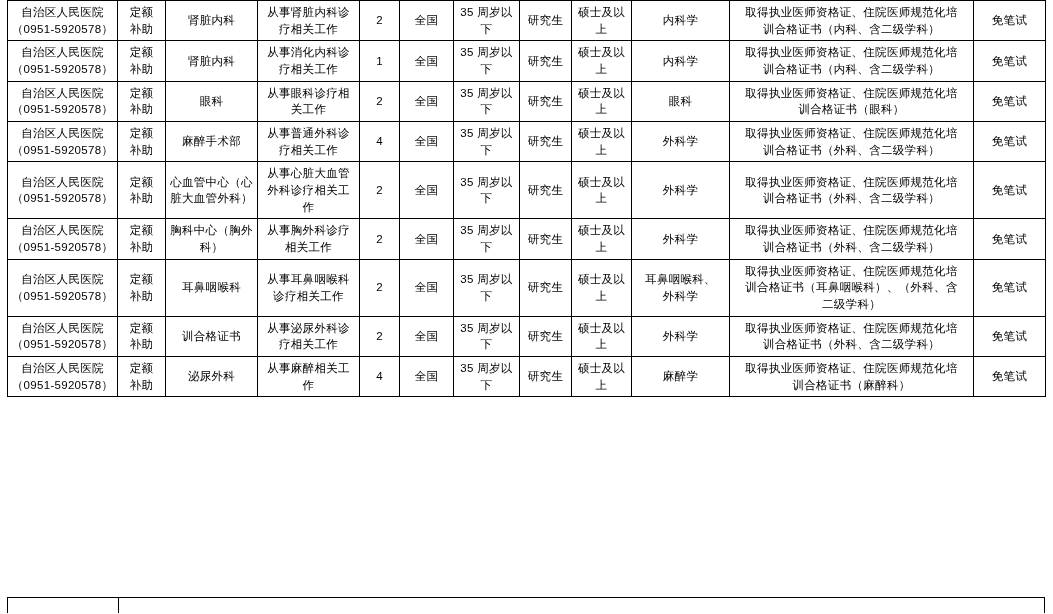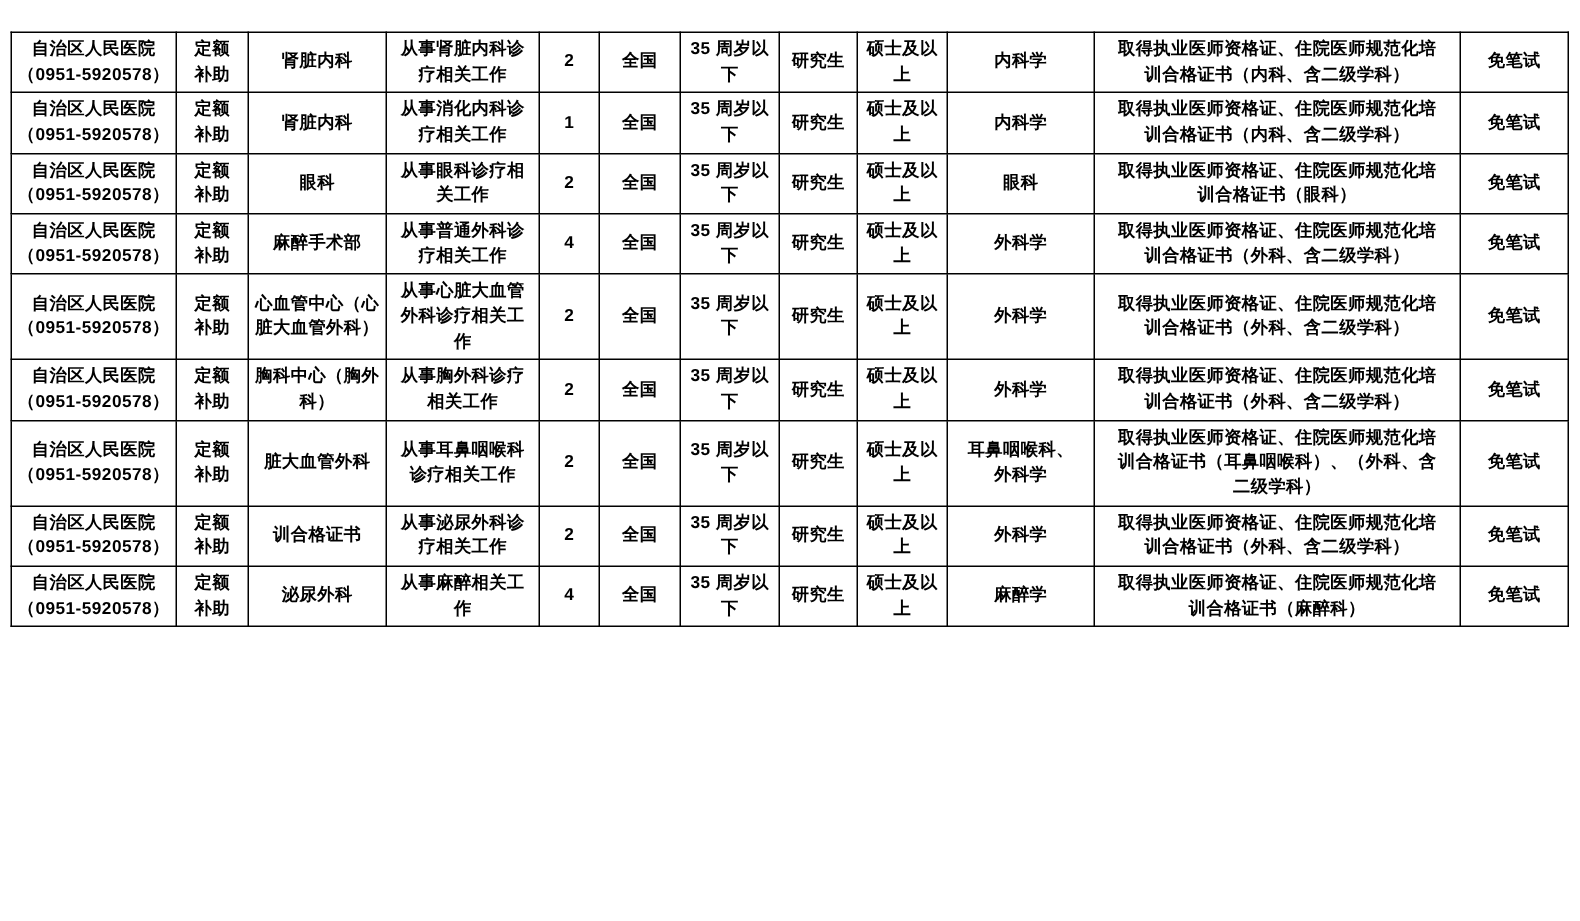--- a/index.html
+++ b/index.html
@@ -18,22 +18,21 @@
     position: relative;
     width: 1053px;
     height: 614px;
     background: #ffffff;
   }
   table.recruit-table {
     border-collapse: collapse;
     table-layout: fixed;
     width: 1038px;
     margin-left: 7px;
-    margin-top: 21px;
-    font-weight: bold;
+    margin-top: 0;
   }
   table.recruit-table td {
     border: 1px solid #000000;
     text-align: center;
     vertical-align: middle;
     font-size: 11.5px;
     line-height: 1.45;
     padding: 3px 2px;
     word-break: break-all;
     letter-spacing: 0.3px;
@@ -180,21 +179,21 @@
         <td>35 周岁以<br>下</td>
         <td>研究生</td>
         <td>硕士及以<br>上</td>
         <td class="major">外科学</td>
         <td class="cert">取得执业医师资格证、住院医师规范化培<br>训合格证书（外科、含二级学科）</td>
         <td>免笔试</td>
       </tr>
       <tr>
         <td class="unit">自治区人民医院<br>（0951-5920578）</td>
         <td>定额<br>补助</td>
-        <td class="post">脏大血管外科</td>
+        <td class="post">耳鼻咽喉科</td>
         <td class="duty">从事耳鼻咽喉科<br>诊疗相关工作</td>
         <td class="num">2</td>
         <td>全国</td>
         <td>35 周岁以<br>下</td>
         <td>研究生</td>
         <td>硕士及以<br>上</td>
         <td class="major">耳鼻咽喉科、<br>外科学</td>
         <td class="cert">取得执业医师资格证、住院医师规范化培<br>训合格证书（耳鼻咽喉科）、（外科、含<br>二级学科）</td>
         <td>免笔试</td>
       </tr>

